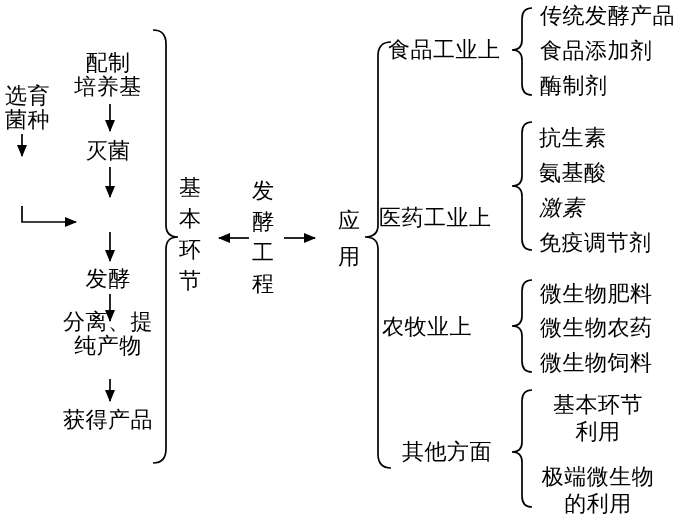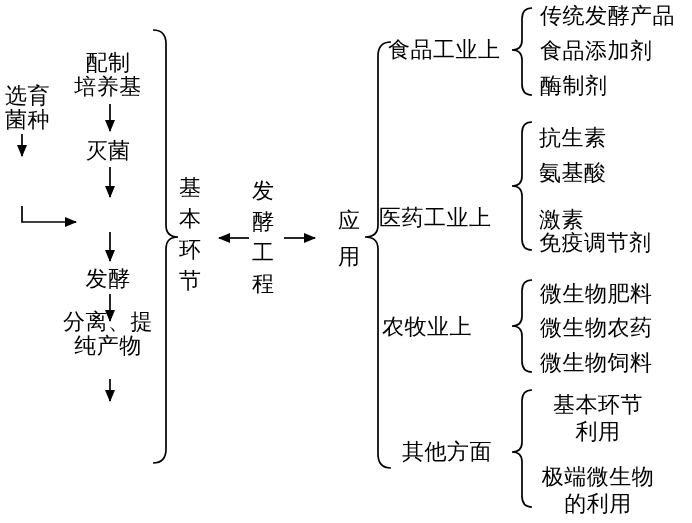--- a/index.html
+++ b/index.html
@@ -54,37 +54,38 @@
 
   <div class="t" style="left:5px; top:84px;">选育
 菌种</div>
 
   <div class="t c" style="left:58px; top:51px; width:100px;">配制
 培养基</div>
   <div class="t c" style="left:58px; top:139px; width:100px;">灭菌</div>
   <div class="t c" style="left:58px; top:267px; width:100px;">发酵</div>
   <div class="t c" style="left:56px; top:310px; width:104px;">分离、提
 纯产物</div>
+  <div class="t c" style="left:58px; top:408px; width:100px;">获得产品</div>
 
   <div class="t v v31" style="left:179px; top:172px;">基本环节</div>
   <div class="t v v31" style="left:252px; top:175px;">发酵工程</div>
   <div class="t v v36" style="left:338px; top:203px;">应用</div>
 
   <div class="t" style="left:388px; top:38px;">食品工业上</div>
   <div class="t" style="left:379px; top:173px;margin-top:33px;">医药工业上</div>
   <div class="t" style="left:382px; top:317px;font-family:Liberation Mono, monospace;">农牧业上</div>
   <div class="t" style="left:402px; top:440px;">其他方面</div>
 
   <div class="t" style="left:540px; top:4px;">传统发酵产品</div>
   <div class="t" style="left:540px; top:39px;">食品添加剂</div>
   <div class="t" style="left:540px; top:74px;">酶制剂</div>
 
   <div class="t" style="left:539px; top:126px;">抗生素</div>
   <div class="t" style="left:539px; top:161px;">氨基酸</div>
-  <div class="t" style="left:539px; top:208px;">激素</div>
+  <div class="t" style="left:539px; top:196px;font-style:italic;">激素</div>
   <div class="t" style="left:539px; top:231px;">免疫调节剂</div>
 
   <div class="t" style="left:540px; top:282px;">微生物肥料</div>
   <div class="t" style="left:540px; top:316px;">微生物农药</div>
   <div class="t" style="left:540px; top:351px;">微生物饲料</div>
 
   <div class="t c lh27" style="left:540px; top:391px; width:116px;">基本环节
 利用</div>
   <div class="t c lh27" style="left:540px; top:463px; width:116px;">极端微生物
 的利用</div>

